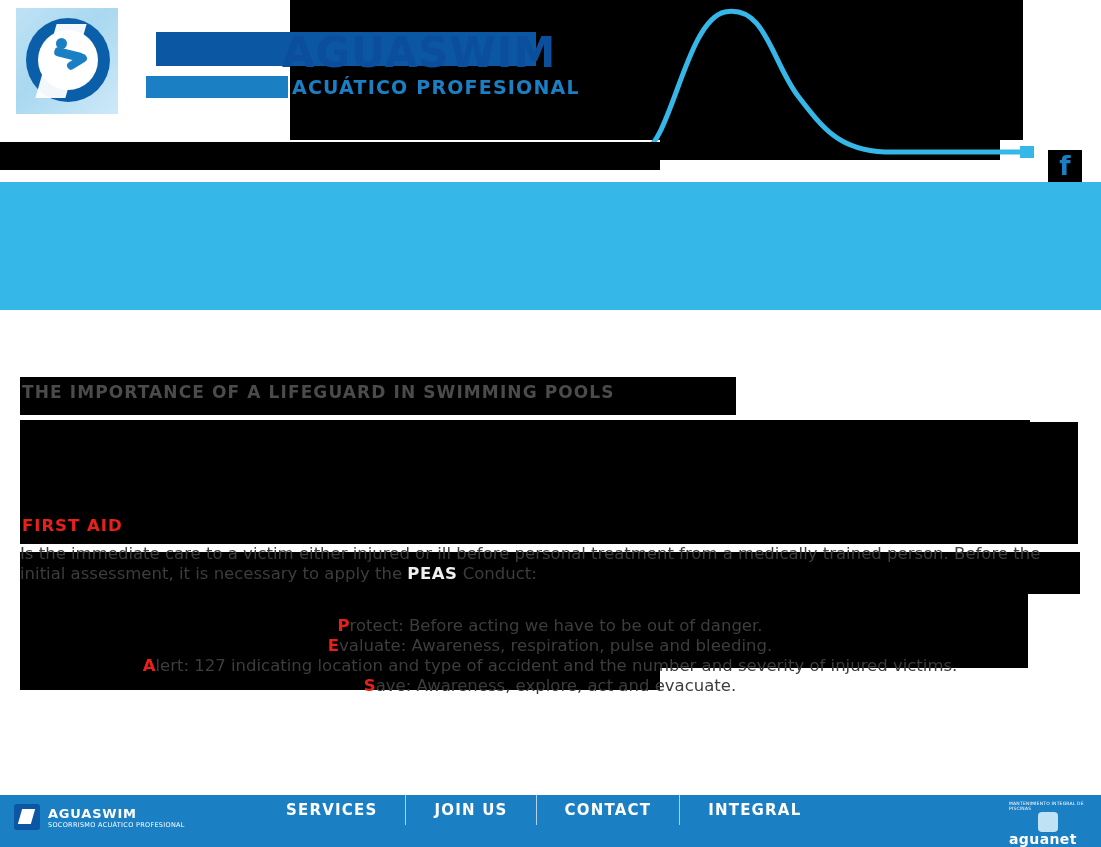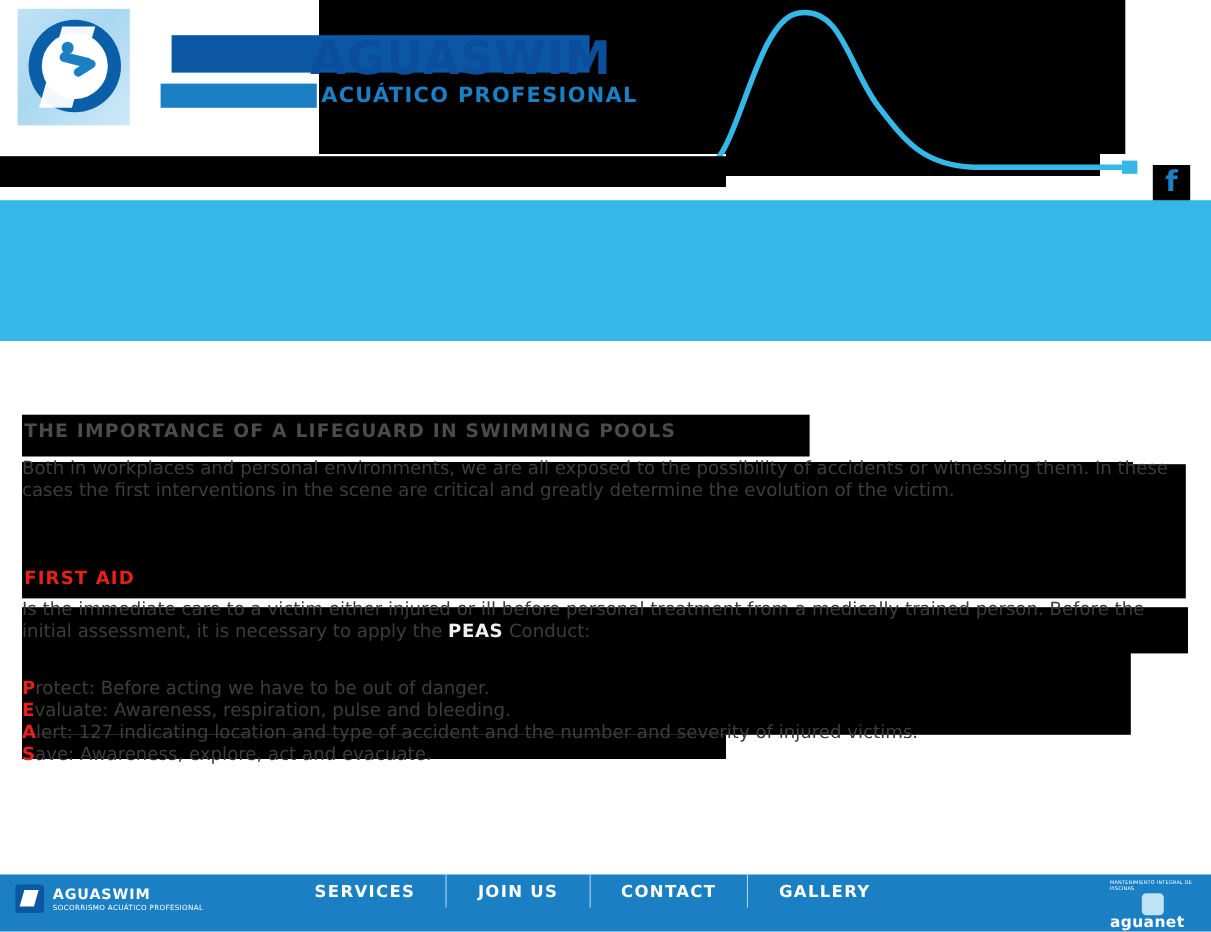--- a/index.html
+++ b/index.html
@@ -248,20 +248,21 @@
     letter-spacing: .5px;
   }
   .peas-list {
     position: absolute;
     left: 20px; top: 244px;
     width: 1060px;
     font-size: 16.5px;
     line-height: 20px;
     color: #3d3d3d;
     font-family: "DejaVu Sans", sans-serif;
+    text-align: center;
   }
   .peas-list .k {
     color: #e8201a;
     font-weight: bold;
   }
   .peas-last-bg {
     position: absolute;
     left: 20px; top: 296px;
     width: 640px; height: 22px;
     background: #000000;
@@ -391,21 +392,20 @@
 <div class="hero"></div>
 
 <div class="content">
 
   <div class="h-title">
     <span>THE IMPORTANCE OF A LIFEGUARD IN SWIMMING POOLS</span>
   </div>
 
   <div class="para1-bg"></div>
   <div class="para1-bg2"></div>
-  <div class="para1">Both in workplaces and personal environments, we are all exposed to the possibility of accidents or witnessing them. In these cases the first interventions in the scene are critical and greatly determine the evolution of the victim.</div>
 
   <div class="sub-title">FIRST AID</div>
 
   <div class="para2-bg"></div>
   <div class="para2-bg2"></div>
   <div class="para2">
     <span>Is the immediate care to a victim either injured or ill before personal treatment from a medically trained person. Before the initial assessment, it is necessary to apply the </span><span class="peas">PEAS</span><span> Conduct:</span>
   </div>
 
   <div class="peas-last-bg"></div>
@@ -424,21 +424,21 @@
     <div class="footer-brand-text">
       <div class="fb-name">AGUASWIM</div>
       <div class="fb-sub">SOCORRISMO ACUÁTICO PROFESIONAL</div>
     </div>
   </div>
 
   <nav class="footer-nav">
     <a href="#">SERVICES</a>
     <a href="#">JOIN US</a>
     <a href="#">CONTACT</a>
-    <a href="#">GALLERY</a>
+    <a href="#">INTEGRAL</a>
   </nav>
 
   <div class="aguanet">
     <div class="an-top">MANTENIMIENTO INTEGRAL DE PISCINAS</div>
     <div class="an-mark"></div>
     <div class="an-name">aguanet</div>
   </div>
 </div>
 
 </body></html>

